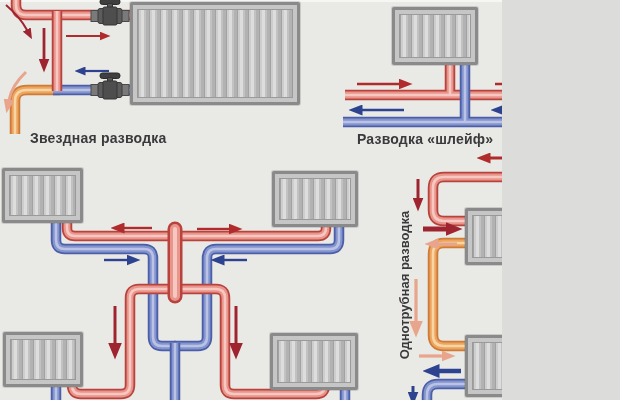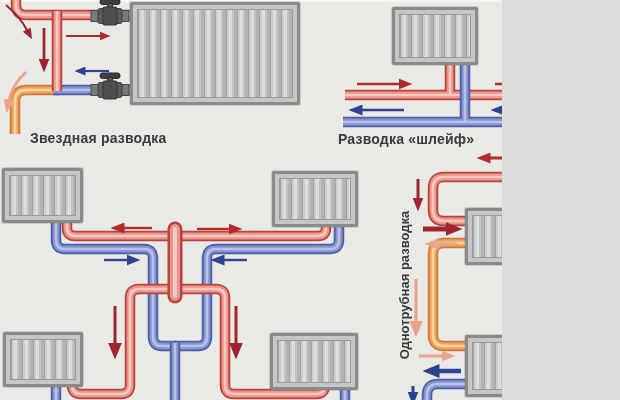--- a/index.html
+++ b/index.html
@@ -275,15 +275,15 @@
     <path d="M 457,244 L 438,244" class="ar-org" stroke-width="3.2" marker-end="url(#m-org-m)"></path>
     <path d="M 416,279 L 416,321" class="ar-org" stroke-width="3.2" marker-end="url(#m-org-l)"></path>
     <path d="M 419,356 L 442,356" class="ar-org" stroke-width="3.2" marker-end="url(#m-org-m)"></path>
     <path d="M 461,371 L 439,371" class="ar-navy" stroke-width="4.5" marker-end="url(#m-navy-l)"></path>
     <path d="M 413,386 L 413,392" class="ar-navy" stroke-width="3" marker-end="url(#m-navy-m)"></path>
     <path d="M 604,221 L 604,202" class="ar-red" stroke-width="3" marker-end="url(#m-red-m)"></path>
     <path d="M 604,346 L 604,327" class="ar-red" stroke-width="3" marker-end="url(#m-red-m)"></path>
   </svg>
 
   <div class="caption" style="left:30px;top:130px">Звездная разводка</div>
-  <div class="caption" style="left:338px;top:131px">Разводка «шлейф»</div>
+  <div class="caption" style="left:357px;top:131px">Разводка «шлейф»</div>
   <div class="caption caption-vertical" style="left:320px;top:277px">Однотрубная разводка</div>
 </div>
 
 </body></html>

